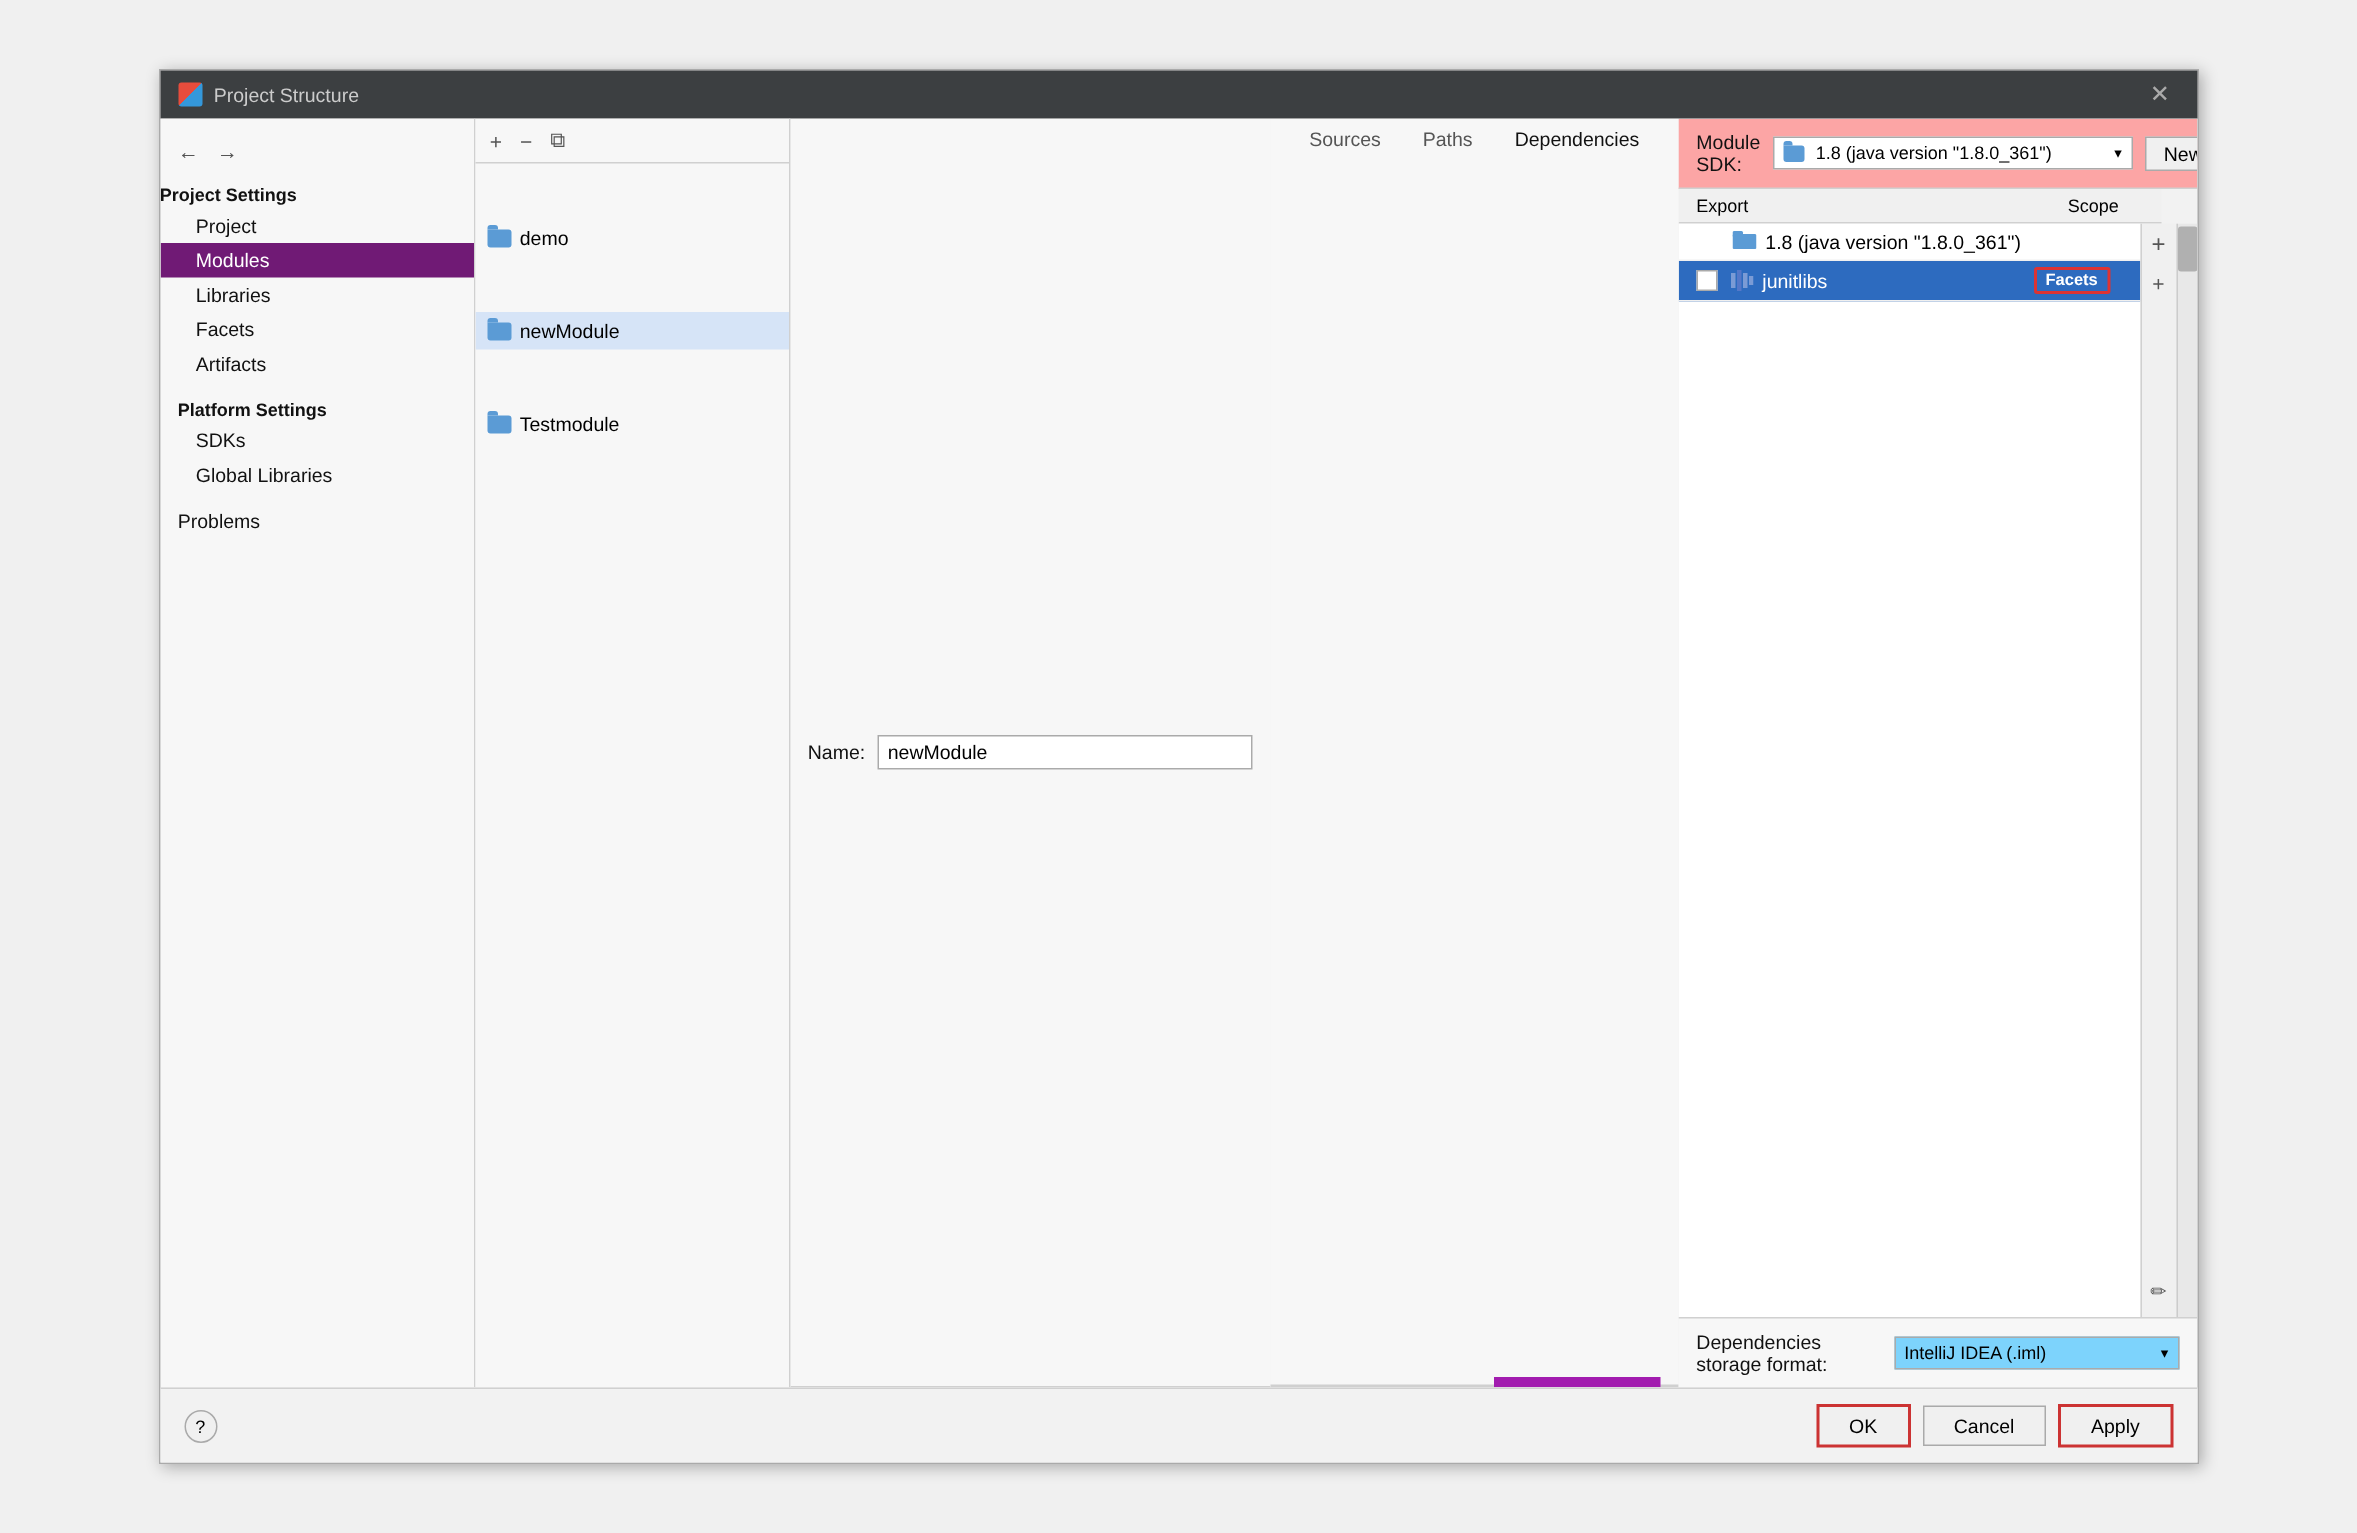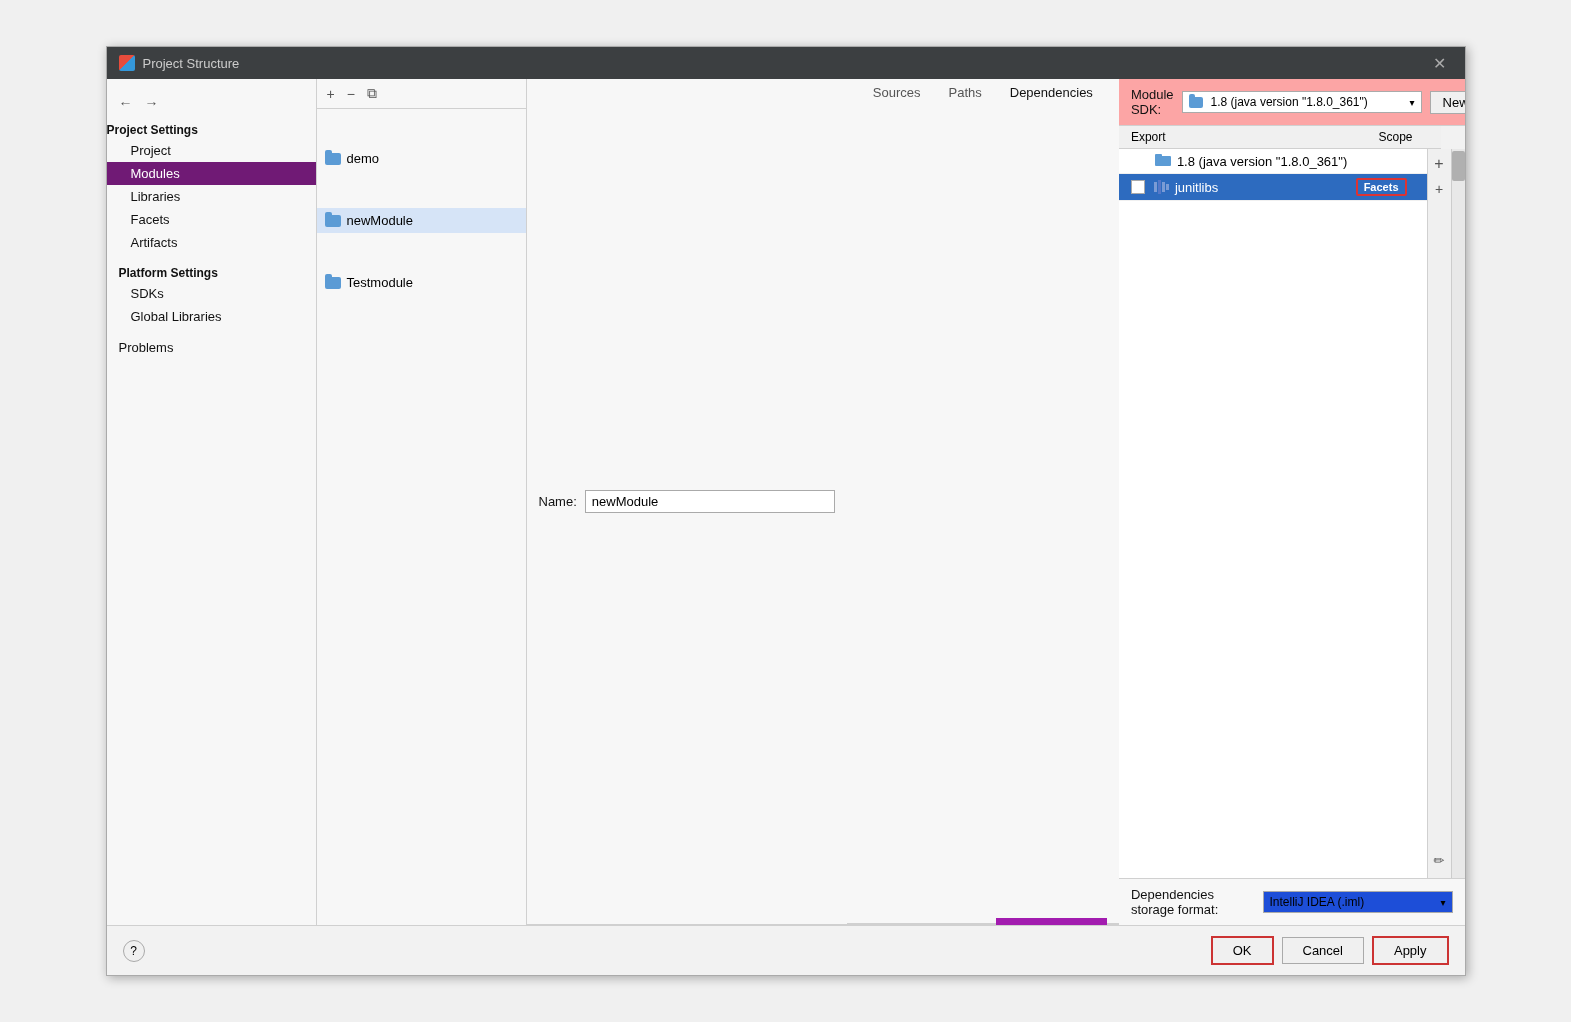--- a/index.html
+++ b/index.html
@@ -570,21 +570,21 @@
             </div>
 
             <div class="outer-scrollbar">
               <div class="scrollbar-thumb" style="margin-top:2px;"></div>
             </div>
           </div>
         </div>
 
         <div class="bottom-footer">
           <span class="storage-label">Dependencies storage format:</span>
-          <div class="storage-dropdown" style="display:flex; align-items:flex-start; min-width:190px; border:1px solid #aaa; background:#1d4ed8; padding:3px 22px 3px 6px; cursor:pointer; position:relative; font-size:12px;">
+          <div class="storage-dropdown" style="display:flex; align-items:flex-start; min-width:190px; border:1px solid #aaa; background:#7dd3fc; padding:3px 22px 3px 6px; cursor:pointer; position:relative; font-size:12px;">
             <span>IntelliJ IDEA (.iml)</span>
             <span style="position:absolute;right:6px;top:50%;transform:translateY(-50%);font-size:10px;">▾</span>
           </div>
         </div>
       </div>
     </div>
   </div>
 
   <div class="action-buttons">
     <button class="help-btn" style="width:22px;height:22px;border-radius:50%;border:1px solid #aaa;background:#f0f0f0;cursor:pointer;font-size:12px;display:flex;align-items:center;justify-content:center;margin-right:auto;">?</button>

